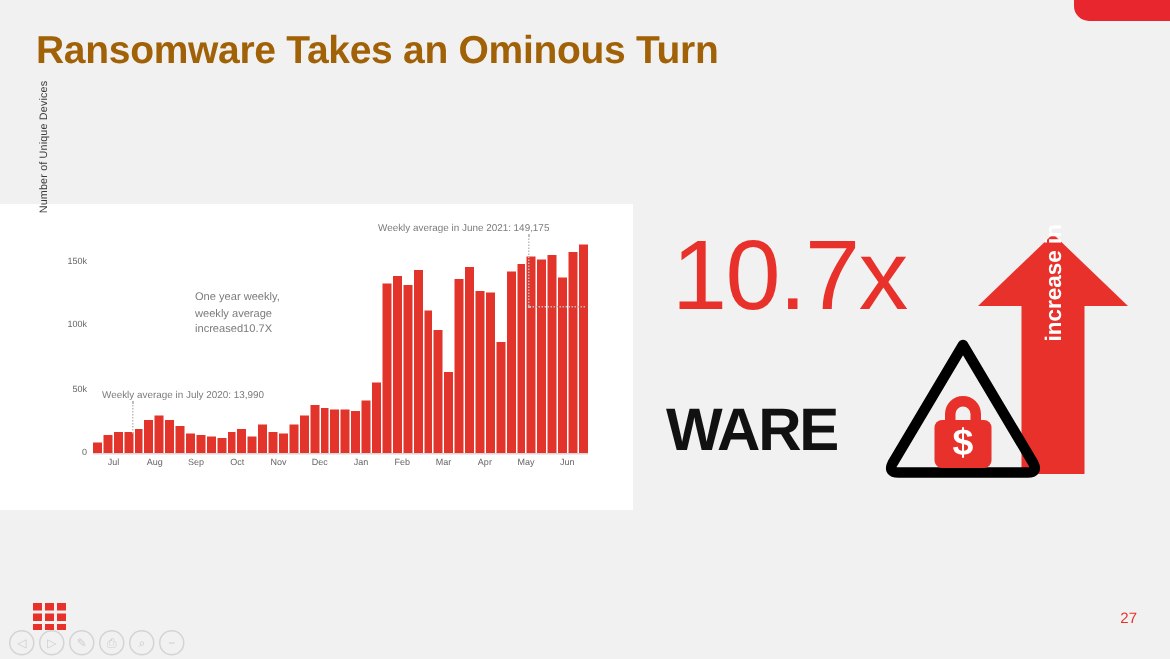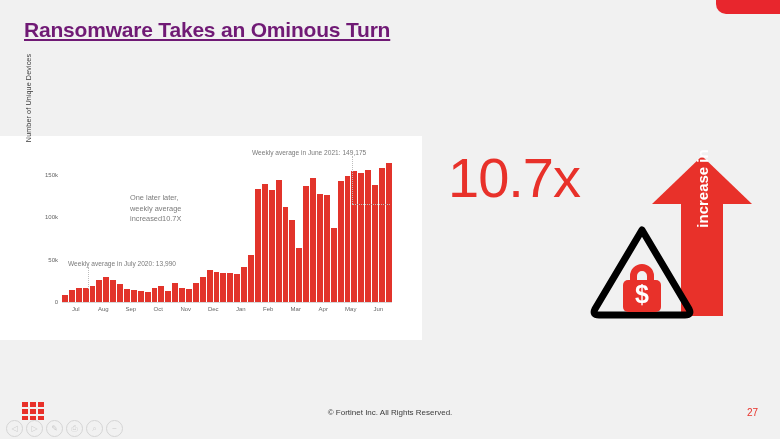--- a/index.html
+++ b/index.html
@@ -23,26 +23,25 @@
     top: -8px; right: 0;
     width: 64px; height: 22px;
     background: #e8262d;
     border-radius: 0 0 0 10px;
   }
 
   
   .slide-title {
     position: absolute;
     left: 24px; top: 18px;
-    font-size: 21px;
+    font-size: 26px;
     font-weight: bold;
-    color: #701a75;
+    color: #a16207;
     letter-spacing: -0.2px;
     white-space: nowrap;
-    text-decoration: underline;
   }
 
   
   .chart-panel {
     position: absolute;
     left: 0; top: 136px;
     width: 422px; height: 204px;
     background: #ffffff;
   }
   .chart-inner {
@@ -129,21 +128,21 @@
     position: absolute;
     border-top: 1px dotted #bdbdbd;
   }
   .hline-right { left: 352px; top: 68px; width: 38px; }
 
   
   .graphic { position: absolute; left: 440px; top: 148px; width: 340px; height: 252px; }
   .mult {
     position: absolute;
     left: 8px; top: 2px;
-    font-size: 56px;
+    font-size: 66px;
     font-weight: 400;
     color: #e8312a;
     letter-spacing: -1px;
     line-height: 1;
   }
   .word1, .word2 {
     position: absolute;
     font-size: 40px;
     font-weight: bold;
     color: #111;
@@ -297,57 +296,57 @@
           <div class="x-tick">Dec</div>
           <div class="x-tick">Jan</div>
           <div class="x-tick">Feb</div>
           <div class="x-tick">Mar</div>
           <div class="x-tick">Apr</div>
           <div class="x-tick">May</div>
           <div class="x-tick">Jun</div>
         </div>
 
       <div class="annot annot-mid">
-        <div>One later later,</div>
+        <div>One year weekly,</div>
         <div>weekly average</div>
         <div>increased10.7X</div>
       </div>
 
       <div class="annot annot-left">Weekly average in July 2020: 13,990</div>
       <div class="annot-dot-line dot-left"></div>
 
       <div class="annot annot-right">Weekly average in June 2021: 149,175</div>
       <div class="annot-dot-line dot-right"></div>
       <div class="annot-hline hline-right"></div>
 
     </div>
   </div>
 
   <div class="graphic">
 
     <div class="mult">10.7x</div>
+    <div class="word2">WARE</div>
 
     <div class="arrow-wrap">
       <div class="arrow-head"></div>
       <div class="arrow-shaft"></div>
       <div class="arrow-label">increase in</div>
     </div>
 
     <div class="warn">
       <svg width="104" height="96" viewBox="0 0 104 96" aria-hidden="true">
         <path d="M52 7 L99 86 Q102 92 95 92 L9 92 Q2 92 5 86 Z" fill="none" stroke="#000" stroke-width="7" stroke-linejoin="round"></path>
         <path d="M40 53 a12 12 0 0 1 24 0 v6 h-7 v-6 a5 5 0 0 0 -10 0 v6 h-7 z" fill="#e8312a"></path>
         <rect x="33" y="57" width="38" height="32" rx="5" fill="#e8312a"></rect>
         <text x="52" y="80" text-anchor="middle" font-family="'Liberation Sans', sans-serif" font-size="25" font-weight="bold" fill="#ffffff">$</text>
       </svg>
     </div>
 
   </div>
 
-  <div class="footer-copy">© Fortinet Inc. All Rights Reserved.</div>
   <div class="page-num">27</div>
 
   <div class="logo">
     <svg width="22" height="20" viewBox="0 0 22 20" aria-hidden="true">
       <rect x="0" y="1" width="6" height="5" fill="#e8312a"></rect>
       <rect x="8" y="1" width="6" height="5" fill="#e8312a"></rect>
       <rect x="16" y="1" width="6" height="5" fill="#e8312a"></rect>
       <rect x="0" y="8" width="6" height="5" fill="#e8312a"></rect>
       <rect x="8" y="8" width="6" height="5" fill="#e8312a"></rect>
       <rect x="16" y="8" width="6" height="5" fill="#e8312a"></rect>

